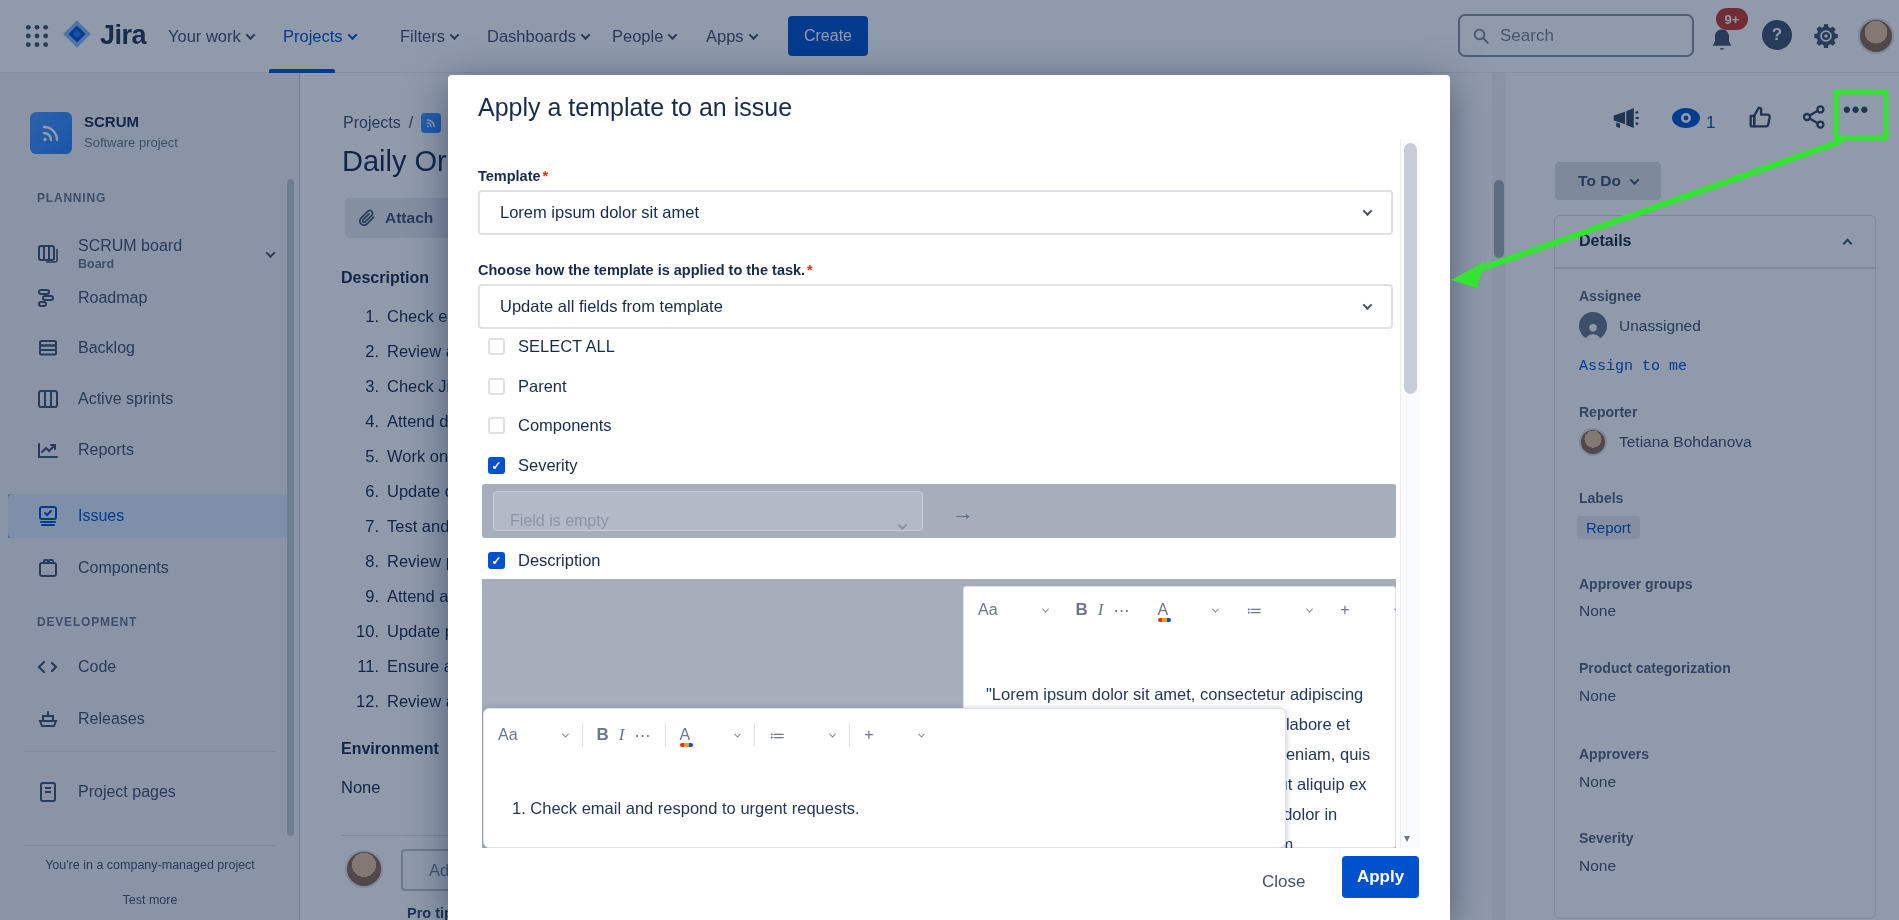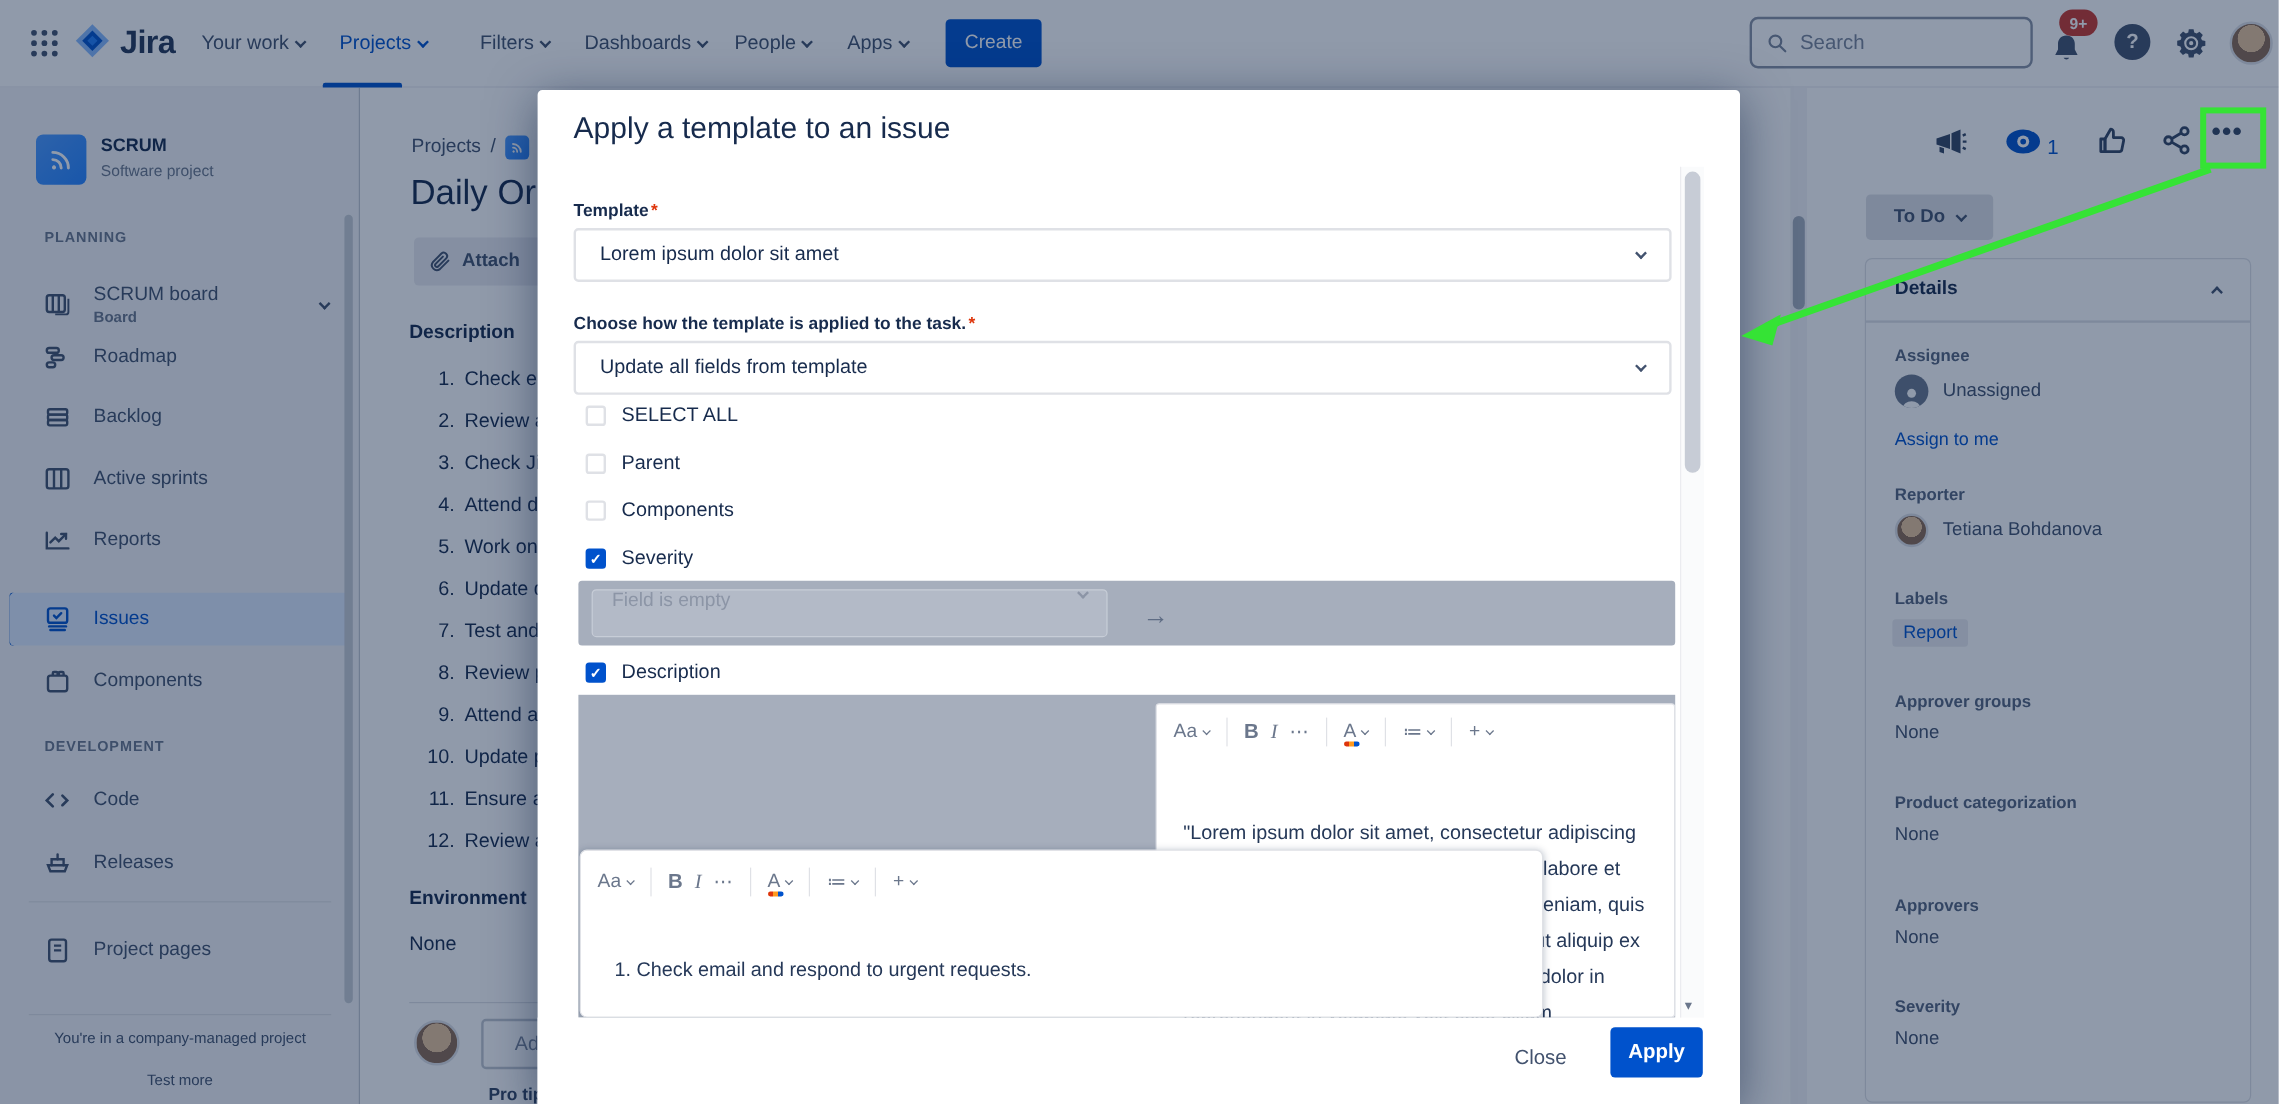--- a/index.html
+++ b/index.html
@@ -70,49 +70,49 @@
   .rp-ic { position:absolute; color:#344563; }
   .watch-count { position:absolute; left:200px; top:40px; font-size:17px; color:#0052CC; }
   .todo-btn { position:absolute; left:49px; top:89px; width:106px; height:38px; background:#DFE1E6; border-radius:4px; display:flex; align-items:center; justify-content:center; gap:4px; font-size:15.5px; font-weight:600; color:#42526E; }
   .details-card { position:absolute; left:48px; top:142px; width:322px; height:704px; border:1.5px solid #DFE1E6; border-radius:6px; background:#fff; }
   .details-header { position:absolute; left:24px; top:16px; font-size:16px; font-weight:700; color:#172B4D; }
   .details-chev { position:absolute; left:283px; top:24px; color:#42526E; }
   .details-divider { position:absolute; left:0; top:51px; width:100%; height:1.5px; background:#DFE1E6; }
   .fld-label { position:absolute; left:24px; font-size:14px; font-weight:600; color:#56657E; }
   .fld-value { position:absolute; left:24px; font-size:15.5px; color:#42526E; }
   .fld-row { position:absolute; left:24px; display:flex; align-items:center; gap:12px; font-size:15.5px; color:#42526E; }
-  .assign-link { position:absolute; left:24px; font-size:15px; color:#0052CC; }
+  .assign-link { position:absolute; left:24px; font-size:15px; color:#0052CC;font-family:Liberation Mono, monospace; }
   .label-chip { position:absolute; left:22px; background:#EBECF0; border-radius:3px; padding:3px 9px; font-size:15px; color:#0052CC; }
   .mini-avatar { width:28px; height:28px; flex:0 0 28px; }
   .unassigned-av { width:28px; height:28px; flex:0 0 28px; border-radius:50%; background:#6B778C; display:flex; align-items:flex-end; justify-content:center; overflow:hidden; }
 
   
   .dim { position:absolute; inset:0; background:rgba(9,30,66,0.45); z-index:10; }
 
   
   .modal { position:absolute; left:448px; top:75px; width:1002px; height:845px; background:#fff; border-radius:4px 4px 0 0; box-shadow:0 8px 40px rgba(9,30,66,0.5); z-index:20; }
   .modal-title { position:absolute; left:30px; top:18px; font-size:25px; font-weight:500; color:#172B4D; }
   .m-label { position:absolute; left:30px; font-size:14.5px; font-weight:600; color:#172B4D; }
   .req { color:#DE350B; margin-left:2px; }
   .m-select { position:absolute; left:30px; width:915px; height:45px; border:2px solid #DFE1E6; border-radius:4px; background:#fff; display:flex; align-items:center; padding:0 20px; font-size:16.5px; color:#172B4D; }
   .m-select .chev { margin-left:auto; color:#42526E; }
   .cb-row { position:absolute; left:40px; display:flex; align-items:center; gap:13px; font-size:16.5px; color:#172B4D; }
   .cb { width:17px; height:17px; border:2px solid #DFE1E6; border-radius:3px; background:#fff; flex:0 0 17px; }
   .cb.checked { background:#0052CC; border-color:#0052CC; color:#fff; display:flex; align-items:center; justify-content:center; font-size:12px; font-weight:700; }
   .dis-row { position:absolute; left:34px; top:409px; width:914px; height:54px; background:#A6AEBC; border-radius:3px; }
-  .dis-select { position:absolute; top:7px; height:40px; background:#B3BAC7; border:1.5px solid #C7CDD7; border-radius:4px; display:flex; align-items:flex-start; padding:0 16px; font-size:16px; color:#8C95A6; }
+  .dis-select { position:absolute; top:7px; height:40px; background:#B3BAC7; border:1.5px solid #C7CDD7; border-radius:4px; display:flex; align-items:flex-end; padding:0 16px; font-size:16px; color:#8C95A6; }
   .dis-select .chev { margin-left:auto; color:#8C95A6; }
   .dis-arrow { position:absolute; left:470px; top:16px; font-size:22px; color:#5E6C84; }
   .desc-area { position:absolute; left:34px; top:504px; width:914px; height:269px; background:#A6AEBC; overflow:hidden; }
   .editor { position:absolute; background:#fff; border:1px solid #DFE1E6; }
   .editor-right { left:481px; top:7px; width:433px; height:262px; border-radius:3px; }
   .editor-left { left:1px; top:129px; width:803px; height:140px; border-radius:6px; box-shadow:0 1px 6px rgba(9,30,66,0.25); }
   .ed-toolbar { display:flex; align-items:center; gap:10px; padding:0 14px; height:46px; color:#6B778C; font-size:16px; }
   .ed-sep { width:1px; height:24px; background:#DFE1E6; margin:0 4px; }
-  .ed-btn { display:flex; align-items:center; color:#6B778C; }
+  .ed-btn { display:flex; align-items:center; color:#6B778C;gap:40px; }
   .ed-btn .chev { width:5px; height:5px; border-width:1.5px; margin-left:5px; }
   .ed-bold { font-weight:700; font-size:17px; }
   .ed-italic { font-style:italic; font-family:"Liberation Serif", serif; font-size:17px; }
   .ed-color { position:relative; font-size:16px; }
   .ed-color::after { content:""; position:absolute; left:0; bottom:-3px; width:13px; height:4px; border-radius:2px; background:linear-gradient(90deg,#DE350B 0 33%,#FF991F 33% 66%,#0052CC 66% 100%); }
   .right-ed-text { position:absolute; left:22px; top:92px; width:392px; font-size:16.5px; line-height:30px; color:#253858; }
   .left-ed-text { position:absolute; left:28px; top:82px; width:370px; font-size:16.5px; line-height:34px; color:#253858; padding-left:22px; text-indent:-22px; }
   .m-scroll-track { position:absolute; left:952px; top:64px; width:20px; height:714px; border-left:1px solid #EBECF0; background:#FAFBFC; }
   .m-scroll-thumb { position:absolute; left:3px; top:4px; width:13px; height:251px; background:#C7CCD6; border-radius:7px; }
   .m-scroll-down { position:absolute; left:3px; top:692px; font-size:12px; color:#6B778C; }

